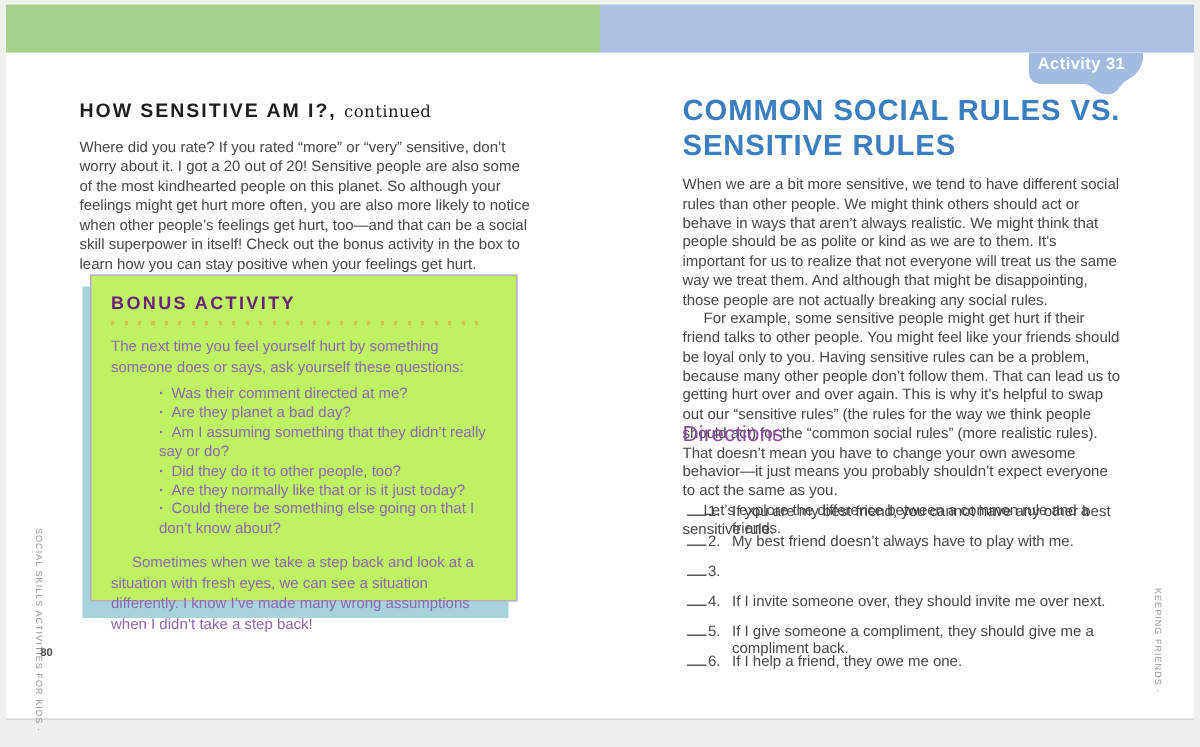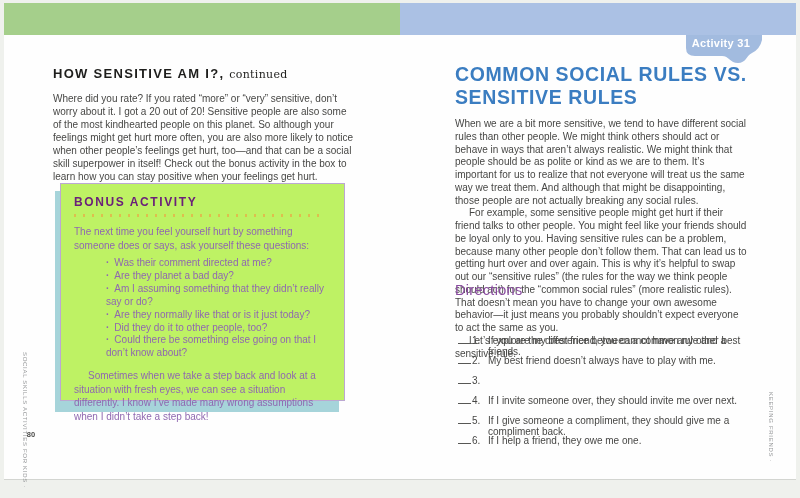--- a/index.html
+++ b/index.html
@@ -79,22 +79,22 @@
 
   <div id="bonus-teal"></div>
   <div id="bonus-box">
     <div id="bonus-title">BONUS ACTIVITY</div>
     <div id="bonus-dots"></div>
     <div id="bonus-intro">The next time you feel yourself hurt by something someone does or says, ask yourself these questions:</div>
     <ul id="bonus-list">
       <li>Was their comment directed at me?</li>
       <li>Are they planet a bad day?</li>
       <li>Am I assuming something that they didn’t really say or do?</li>
+      <li>Did they do it to other people, too?</li>
       <li>Are they normally like that or is it just today?</li>
-      <li>Did they do it to other people, too?</li>
       <li>Could there be something else going on that I don’t know about?</li>
     </ul>
     <div id="bonus-closing">Sometimes when we take a step back and look at a situation with fresh eyes, we can see a situation differently. I know I’ve made many wrong assumptions when I didn’t take a step back!</div>
   </div>
 
   <div id="lp-side" class="side-label">SOCIAL SKILLS ACTIVITIES FOR KIDS ·</div>
   <div id="lp-num" class="pagenum">80</div>
 
   <div id="rp-title">
     <div>COMMON SOCIAL RULES VS.</div>

